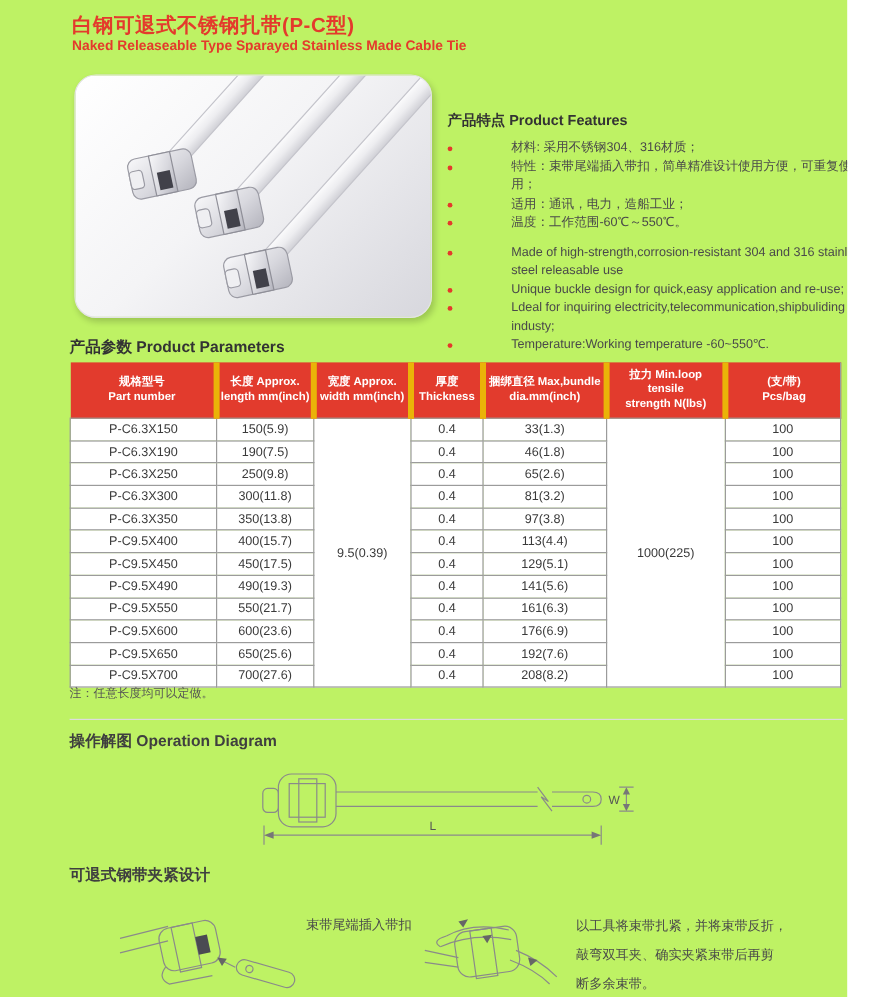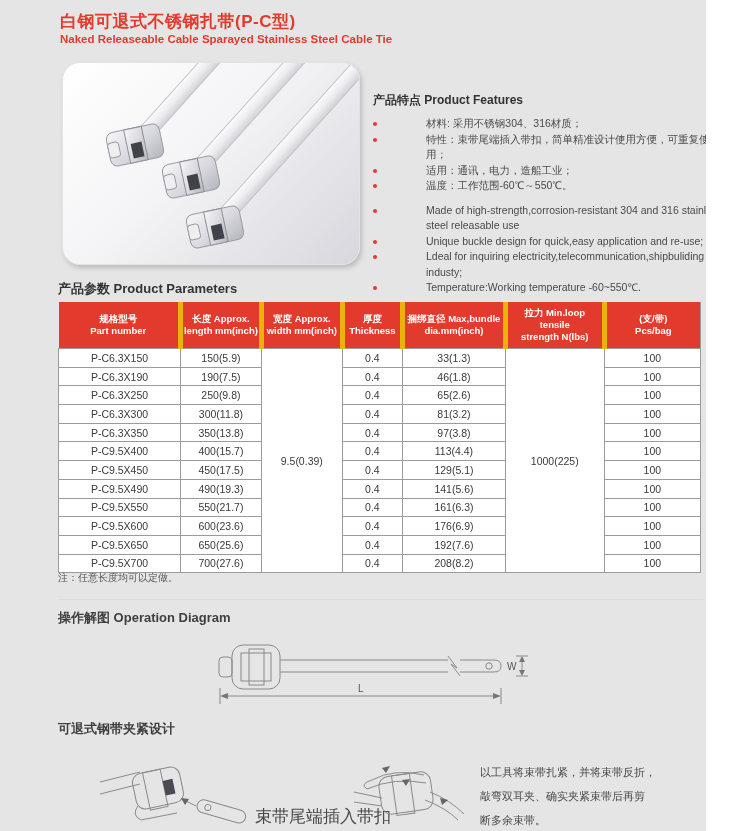--- a/index.html
+++ b/index.html
@@ -1,17 +1,17 @@
 <!DOCTYPE html>
 <html><head>
 <meta charset="utf-8">
 <style>
   * { margin:0; padding:0; box-sizing:border-box; }
   html,body { width:730px; background:#fff; font-family:"Liberation Sans", sans-serif; }
-  .page { position:relative; width:706px; height:831px; background:#e5e5e5; overflow:hidden;text-decoration:underline; }
+  .page { position:relative; width:706px; height:831px; background:#bef264; overflow:hidden;text-decoration:underline; }
 
   .title { position:absolute; left:60px; top:10px; font-size:17px; font-weight:bold; color:#e43a2c; letter-spacing:0.5px; }
   .subtitle { position:absolute; left:60px; top:33px; font-size:11.5px; font-weight:bold; color:#e43a2c; }
 
   .product-photo-box { position:absolute; left:62px; top:62px; width:298px; height:203px;
     border-radius:18px; overflow:hidden; border:1px solid #e3e3e6;
     background:linear-gradient(135deg,#ffffff 0%,#f4f4f6 45%,#d7d7dd 100%);
     box-shadow:2px 3px 5px rgba(0,0,0,0.18); }
 
   .features { position:absolute; left:373px; top:62px; width:350px; }
@@ -34,33 +34,33 @@
   .divider { position:absolute; left:58px; top:599px; width:645px; height:1px; background:#ddd; }
 
   .section-heading { position:absolute; font-size:13px; font-weight:600; color:#3f3f3f; }
   .op-heading { left:58px; top:609px; }
   .clamp-heading { left:58px; top:720px; }
 
   .op-svg { position:absolute; left:210px; top:632px; }
   .d1-svg { position:absolute; left:98px; top:756px; }
   .d2-svg { position:absolute; left:352px; top:750px; }
 
-  .caption1 { position:absolute; left:255px; top:805px; font-size:17px; color:#4a4a4a; }
+  .caption1 { position:absolute; left:255px; top:763px; font-size:11px; color:#4a4a4a; }
   .caption2 { position:absolute; left:480px; top:760px; width:200px; font-size:11px; color:#4a4a4a; line-height:24px; }
 
   svg.lineart { stroke:#8a8a8a; fill:none; stroke-width:1; }
   svg text { font-family:"Liberation Sans", sans-serif; }
 </style>
 </head>
 <body>
 
 <div class="page">
 
   <div class="title">白钢可退式不锈钢扎带(P-C型)</div>
-  <div class="subtitle">Naked Releaseable Cable Sparayed Stainless Steel Cable Tie</div>
+  <div class="subtitle">Naked Releaseable Type Sparayed Stainless Made Cable Tie</div>
 
   <div class="product-photo-box">
     <svg width="298" height="203" viewBox="0 0 298 203">
       <defs>
         <linearGradient id="strap" x1="0" y1="0" x2="0" y2="1">
           <stop offset="0" stop-color="#fbfbfc"></stop>
             <stop offset="0.5" stop-color="#ededf0"></stop>
             <stop offset="1" stop-color="#d0d0d6"></stop>
         </linearGradient>
         <linearGradient id="metal" x1="0" y1="0" x2="1" y2="1">

